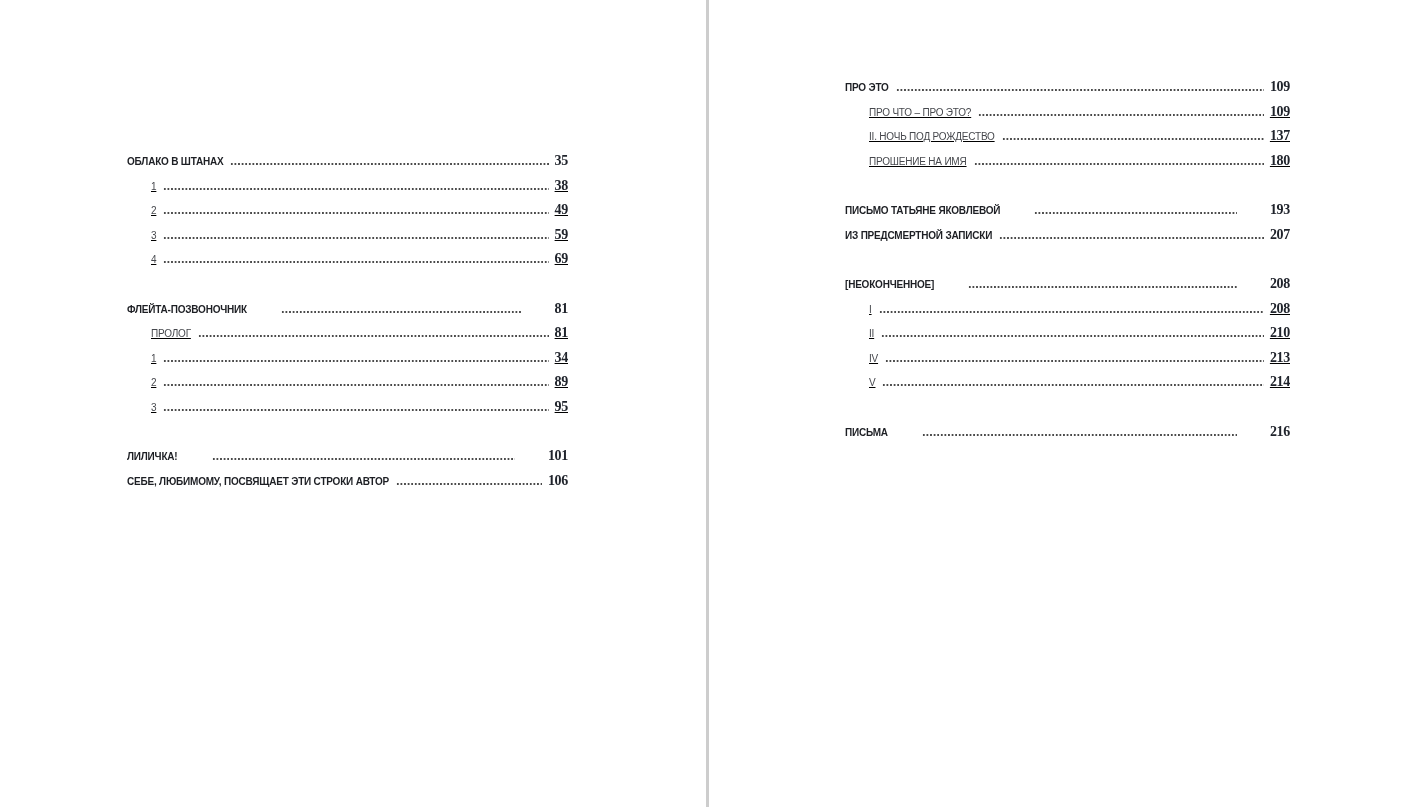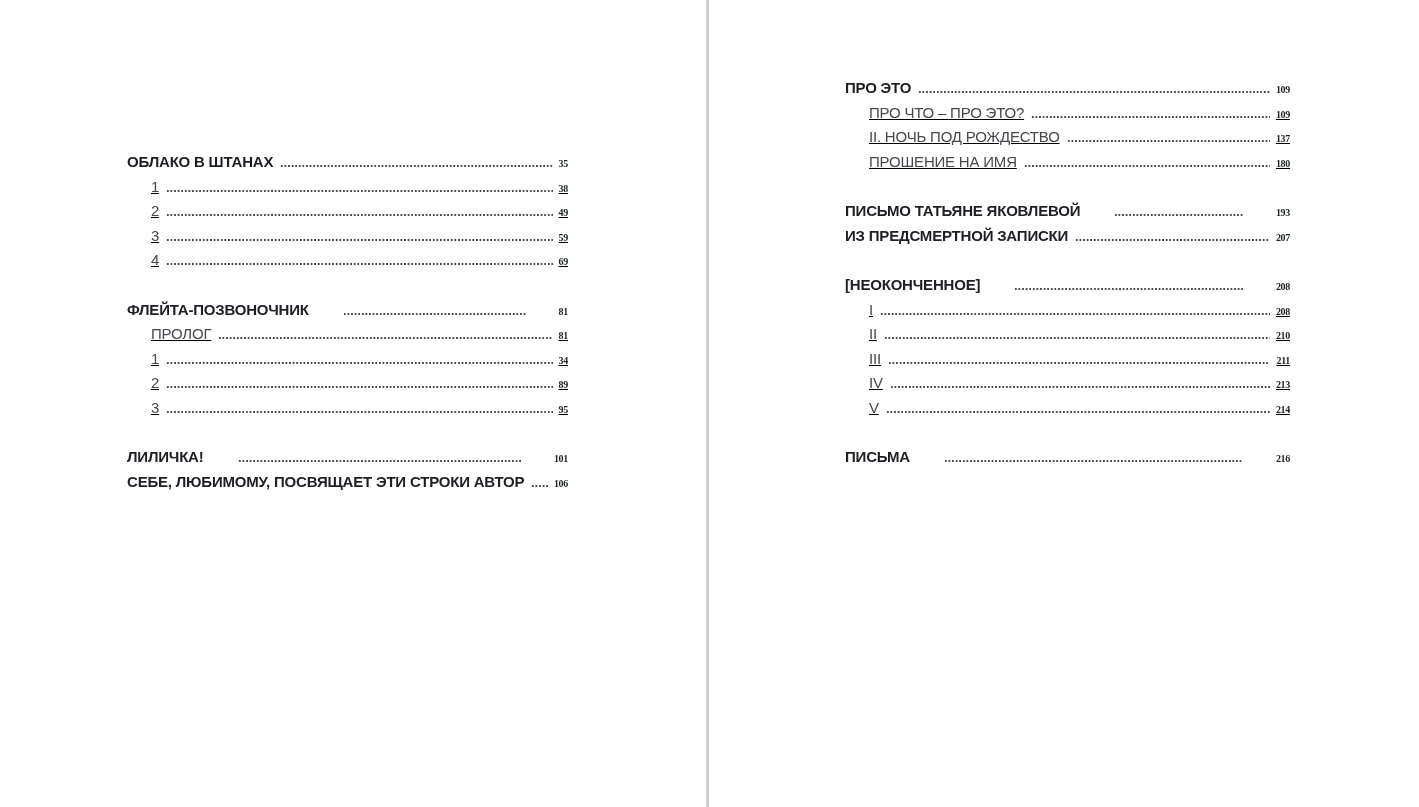--- a/index.html
+++ b/index.html
@@ -36,21 +36,21 @@
   .toc-left{ left:127px; top:153px; width:441px; }
   .toc-right{ left:845px; top:79px;  width:445px; }
   .toc-row{
     display:flex;
     align-items:baseline;
     height:24.5px;
   }
   .toc-row.group-gap{ margin-top:25px;gap:27px; }
   .toc-label{
     white-space:nowrap;
-    font-size:15px;
+    font-size:10px;
     letter-spacing:-0.2px;
   }
   .level-0 .toc-label{
     font-weight:700;
     color:var(--c-heading);
   }
   .level-1{ padding-left:24px;text-decoration:underline; }
   .level-1 .toc-label{
     font-weight:400;
     color:var(--c-sub);
@@ -61,21 +61,21 @@
     margin:0 6px 0 7px;
     background-image:radial-gradient(circle, var(--c-dots) 0.8px, transparent 1px);
     background-size:3.6px 2px;
     background-repeat:repeat-x;
     background-position:left bottom;
   }
   .toc-page{
     white-space:nowrap;
     font-family:"Liberation Serif", serif;
     font-weight:700;
-    font-size:10px;
+    font-size:14px;
     letter-spacing:-0.3px;
     color:var(--c-page);
   }
 </style>
 </head>
 <body>
 
 <div class="spread">
 
   <div class="toc-block toc-left">
@@ -183,25 +183,20 @@
     <span class="toc-label">I</span>
     <span class="dot-leader"></span>
     <span class="toc-page">208</span>
   </div>
       <div class="toc-row level-1">
     <span class="toc-label">II</span>
     <span class="dot-leader"></span>
     <span class="toc-page">210</span>
   </div>
       <div class="toc-row level-1">
-    <span class="toc-label">III</span>
-    <span class="dot-leader"></span>
-    <span class="toc-page">211</span>
-  </div>
-      <div class="toc-row level-1">
     <span class="toc-label">IV</span>
     <span class="dot-leader"></span>
     <span class="toc-page">213</span>
   </div>
       <div class="toc-row level-1">
     <span class="toc-label">V</span>
     <span class="dot-leader"></span>
     <span class="toc-page">214</span>
   </div>
       <div class="toc-row level-0 group-gap">

